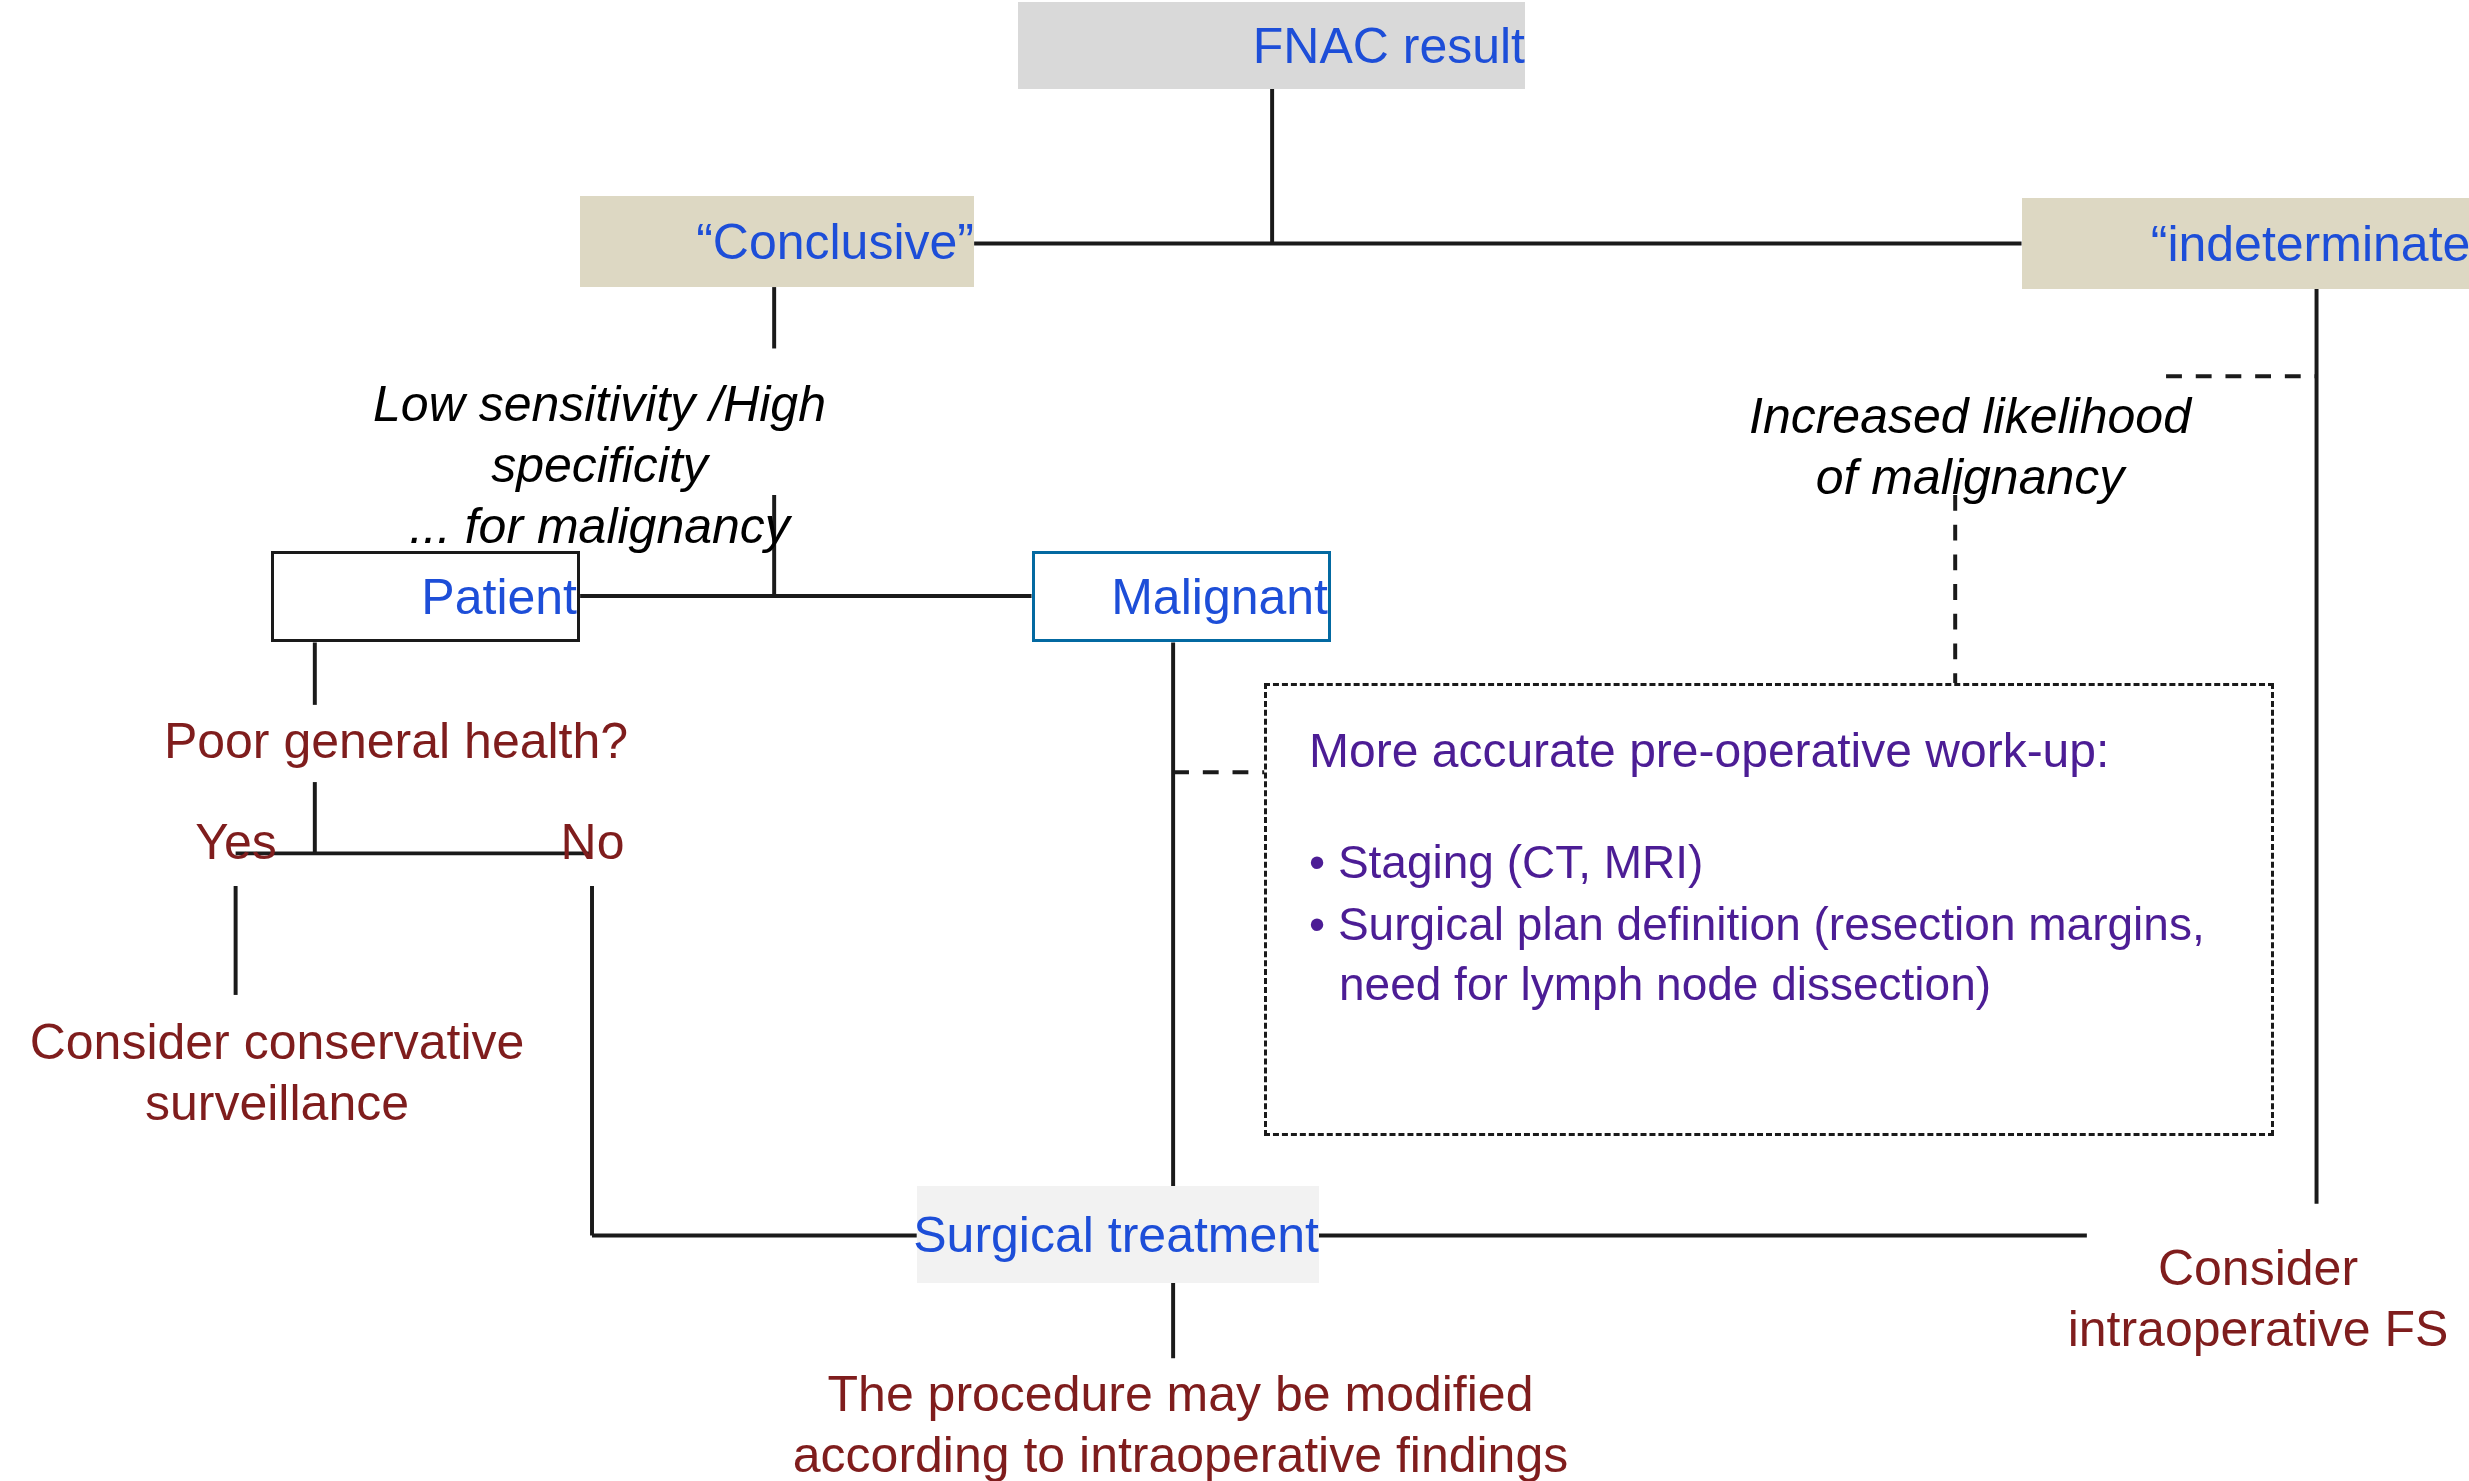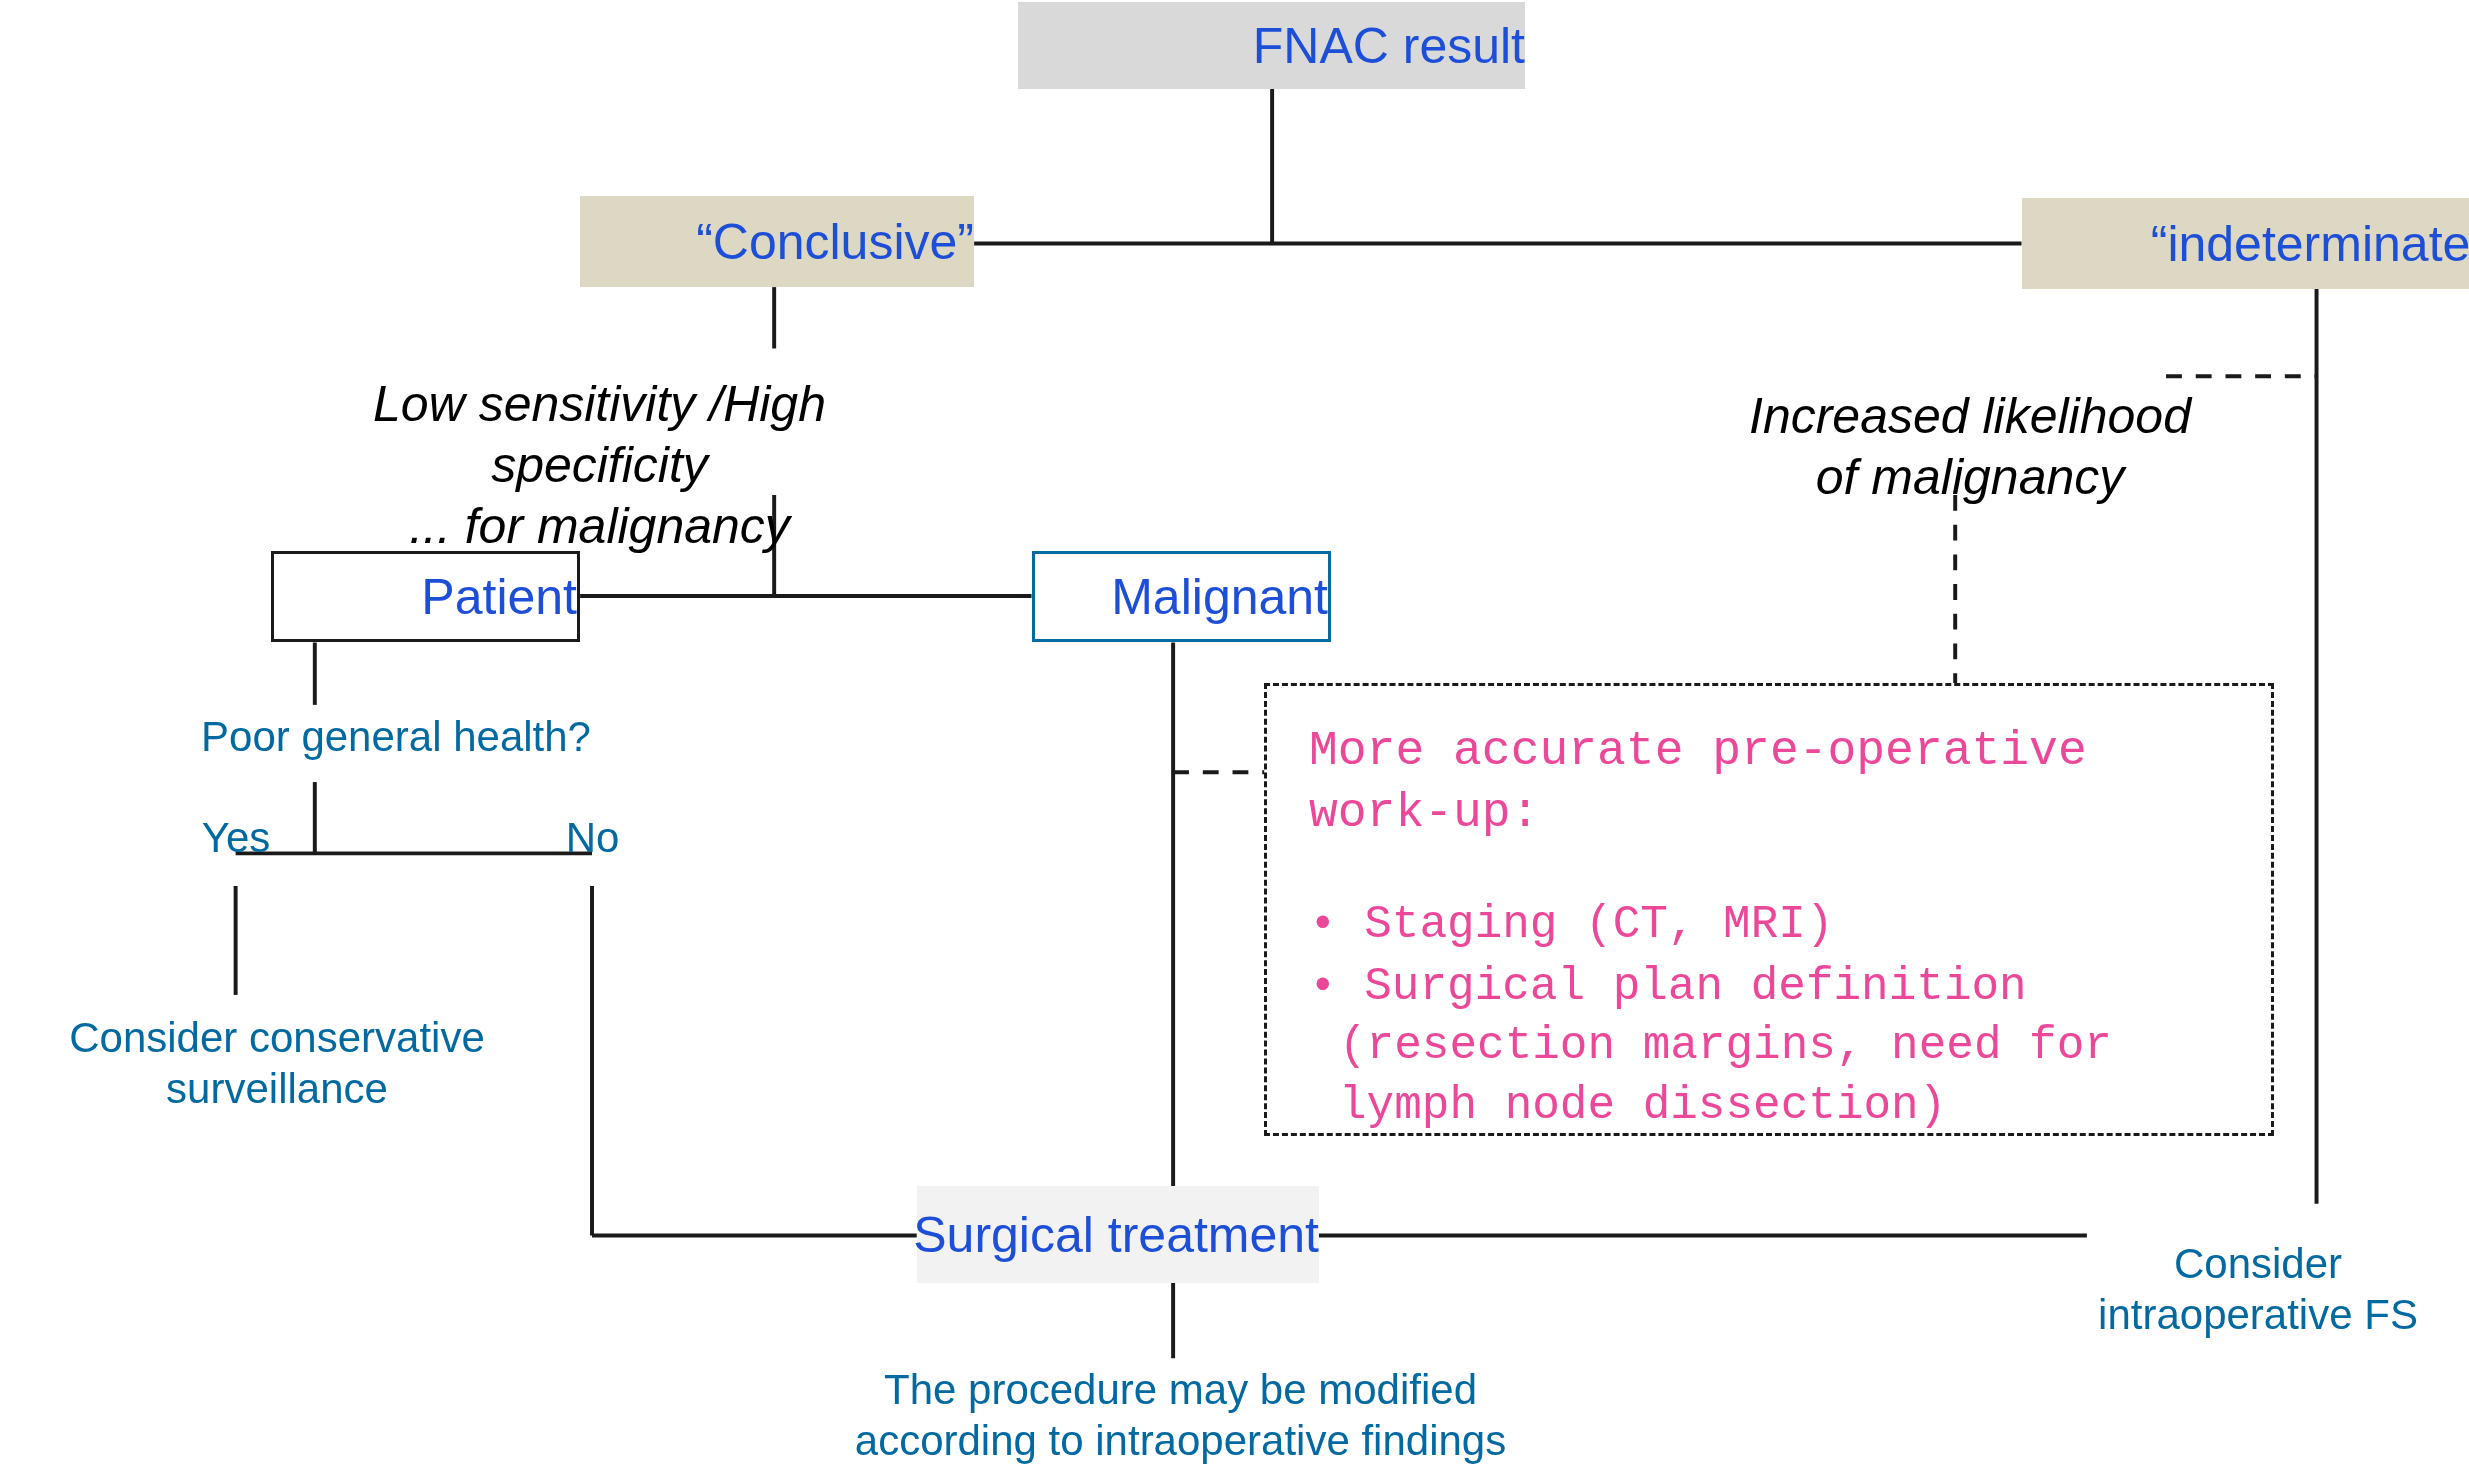--- a/index.html
+++ b/index.html
@@ -83,22 +83,22 @@
     left: 917px;
     top: 1186px;
     width: 402px;
     height: 97px;
     background: #f2f2f2;
     font-size: 50px;
   }
 
   .plain-text {
     position: absolute;
-    color: #0369a1;
-    font-size: 42px;
+    color: #7f1d1d;
+    font-size: 50px;
     line-height: 1.22;
     text-align: center;
     white-space: pre-line;
   }
   .italic-text {
     position: absolute;
     color: #000000;
     font-size: 50px;
     font-style: italic;
     line-height: 1.22;
@@ -118,25 +118,24 @@
   .workup-box {
     position: absolute;
     left: 1264px;
     top: 683px;
     width: 1010px;
     height: 453px;
     box-sizing: border-box;
     border: 3px dashed #1a1a1a;
     background: transparent;
     padding: 34px 28px 0 42px;
-    color: #ec4899;
+    color: #4c1d95;
     font-size: 46px;
     line-height: 1.30;
     text-align: left;
-    font-family: Liberation Mono, monospace;
   }
   .workup-heading {
     margin: 0 0 51px 0;
     font-size: 48px;
   }
   .workup-list {
     margin: 0;
     padding: 0;
     list-style: none;
   }

